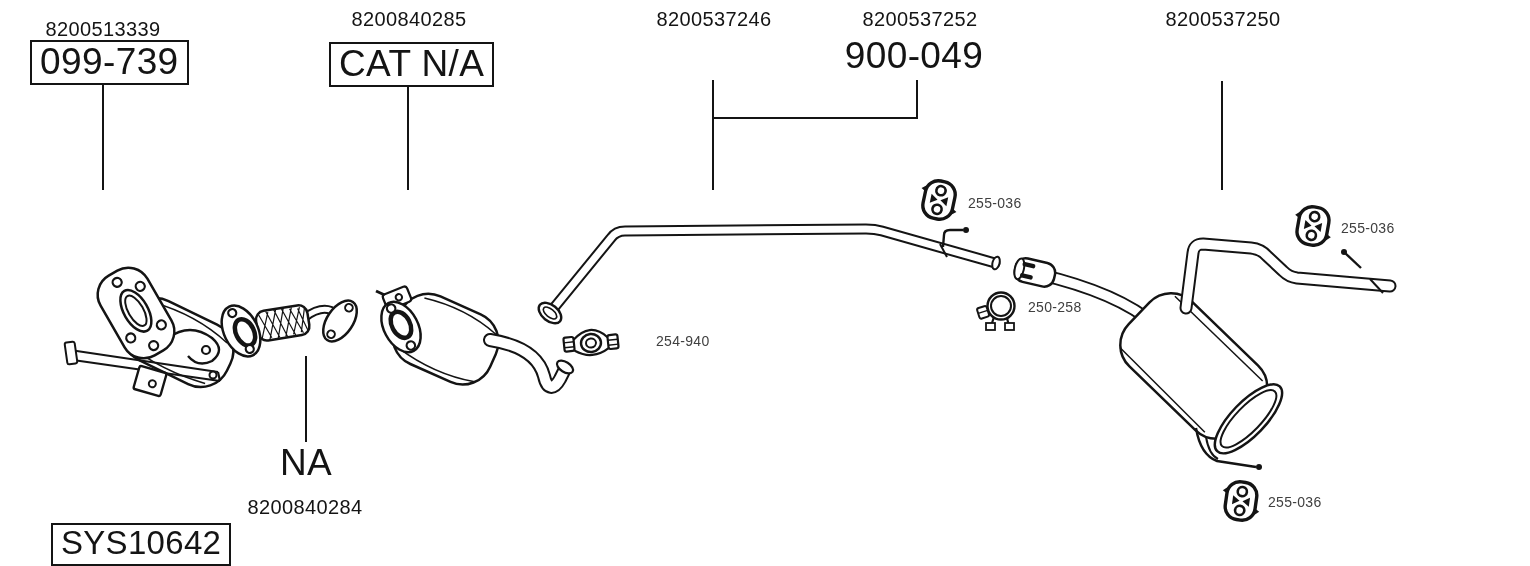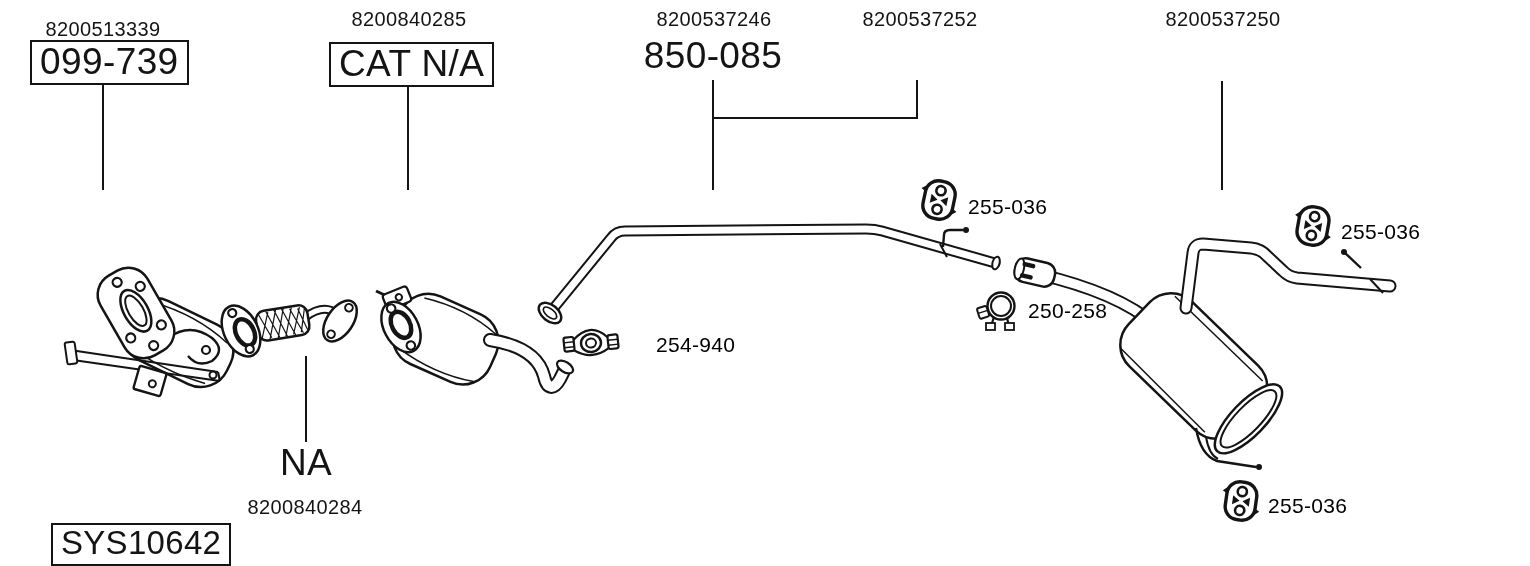--- a/index.html
+++ b/index.html
@@ -14,21 +14,21 @@
   }
   .code-big {
     position:absolute; font-size:37px; letter-spacing:.4px; white-space:nowrap;
     transform:translateX(-50%); color:#141414; line-height:1.05;
   }
   .code-box {
     position:absolute; border:2px solid #141414; padding:1px 8px; font-size:37px;
     letter-spacing:.4px; white-space:nowrap; line-height:1.05; background:#ffffff;
   }
   .callout {
-    position:absolute; font-size:21px; letter-spacing:.3px; white-space:nowrap; color:#000000;
+    position:absolute; font-size:14px; letter-spacing:.3px; white-space:nowrap; color:#404040;
   }
   .sys-box {
     position:absolute; left:3px; top:523px; border:2px solid #141414;
     padding:1px 8px 3px; font-size:33px; letter-spacing:.3px; white-space:nowrap;
     line-height:1.05; background:#ffffff;margin-left:48px;
   }
 </style>
 </head>
 <body>
 
@@ -214,21 +214,21 @@
   <div class="oem" style="left:714px;top:8px">8200537246</div>
   <div class="oem" style="left:920px;top:8px">8200537252</div>
   <div class="oem" style="left:1223px;top:8px">8200537250</div>
 
   <div class="code-box" style="left:30px;top:40px">
     <span>099-739</span>
   </div>
   <div class="code-box" style="left:329px;top:42px">
     <span>CAT N/A</span>
   </div>
-  <div class="code-big" style="left:713px;top:37px">850-085</div>
+  <div class="code-big" style="left:914px;top:37px">900-049</div>
 
   <div class="code-big" style="left:306px;top:444px">NA</div>
   <div class="oem" style="left:305px;top:496px">8200840284</div>
 
   <div class="callout" style="left:656px;top:333px">254-940</div>
   <div class="callout" style="left:968px;top:195px">255-036</div>
   <div class="callout" style="left:1028px;top:299px">250-258</div>
   <div class="callout" style="left:1341px;top:220px">255-036</div>
   <div class="callout" style="left:1268px;top:494px">255-036</div>
 

